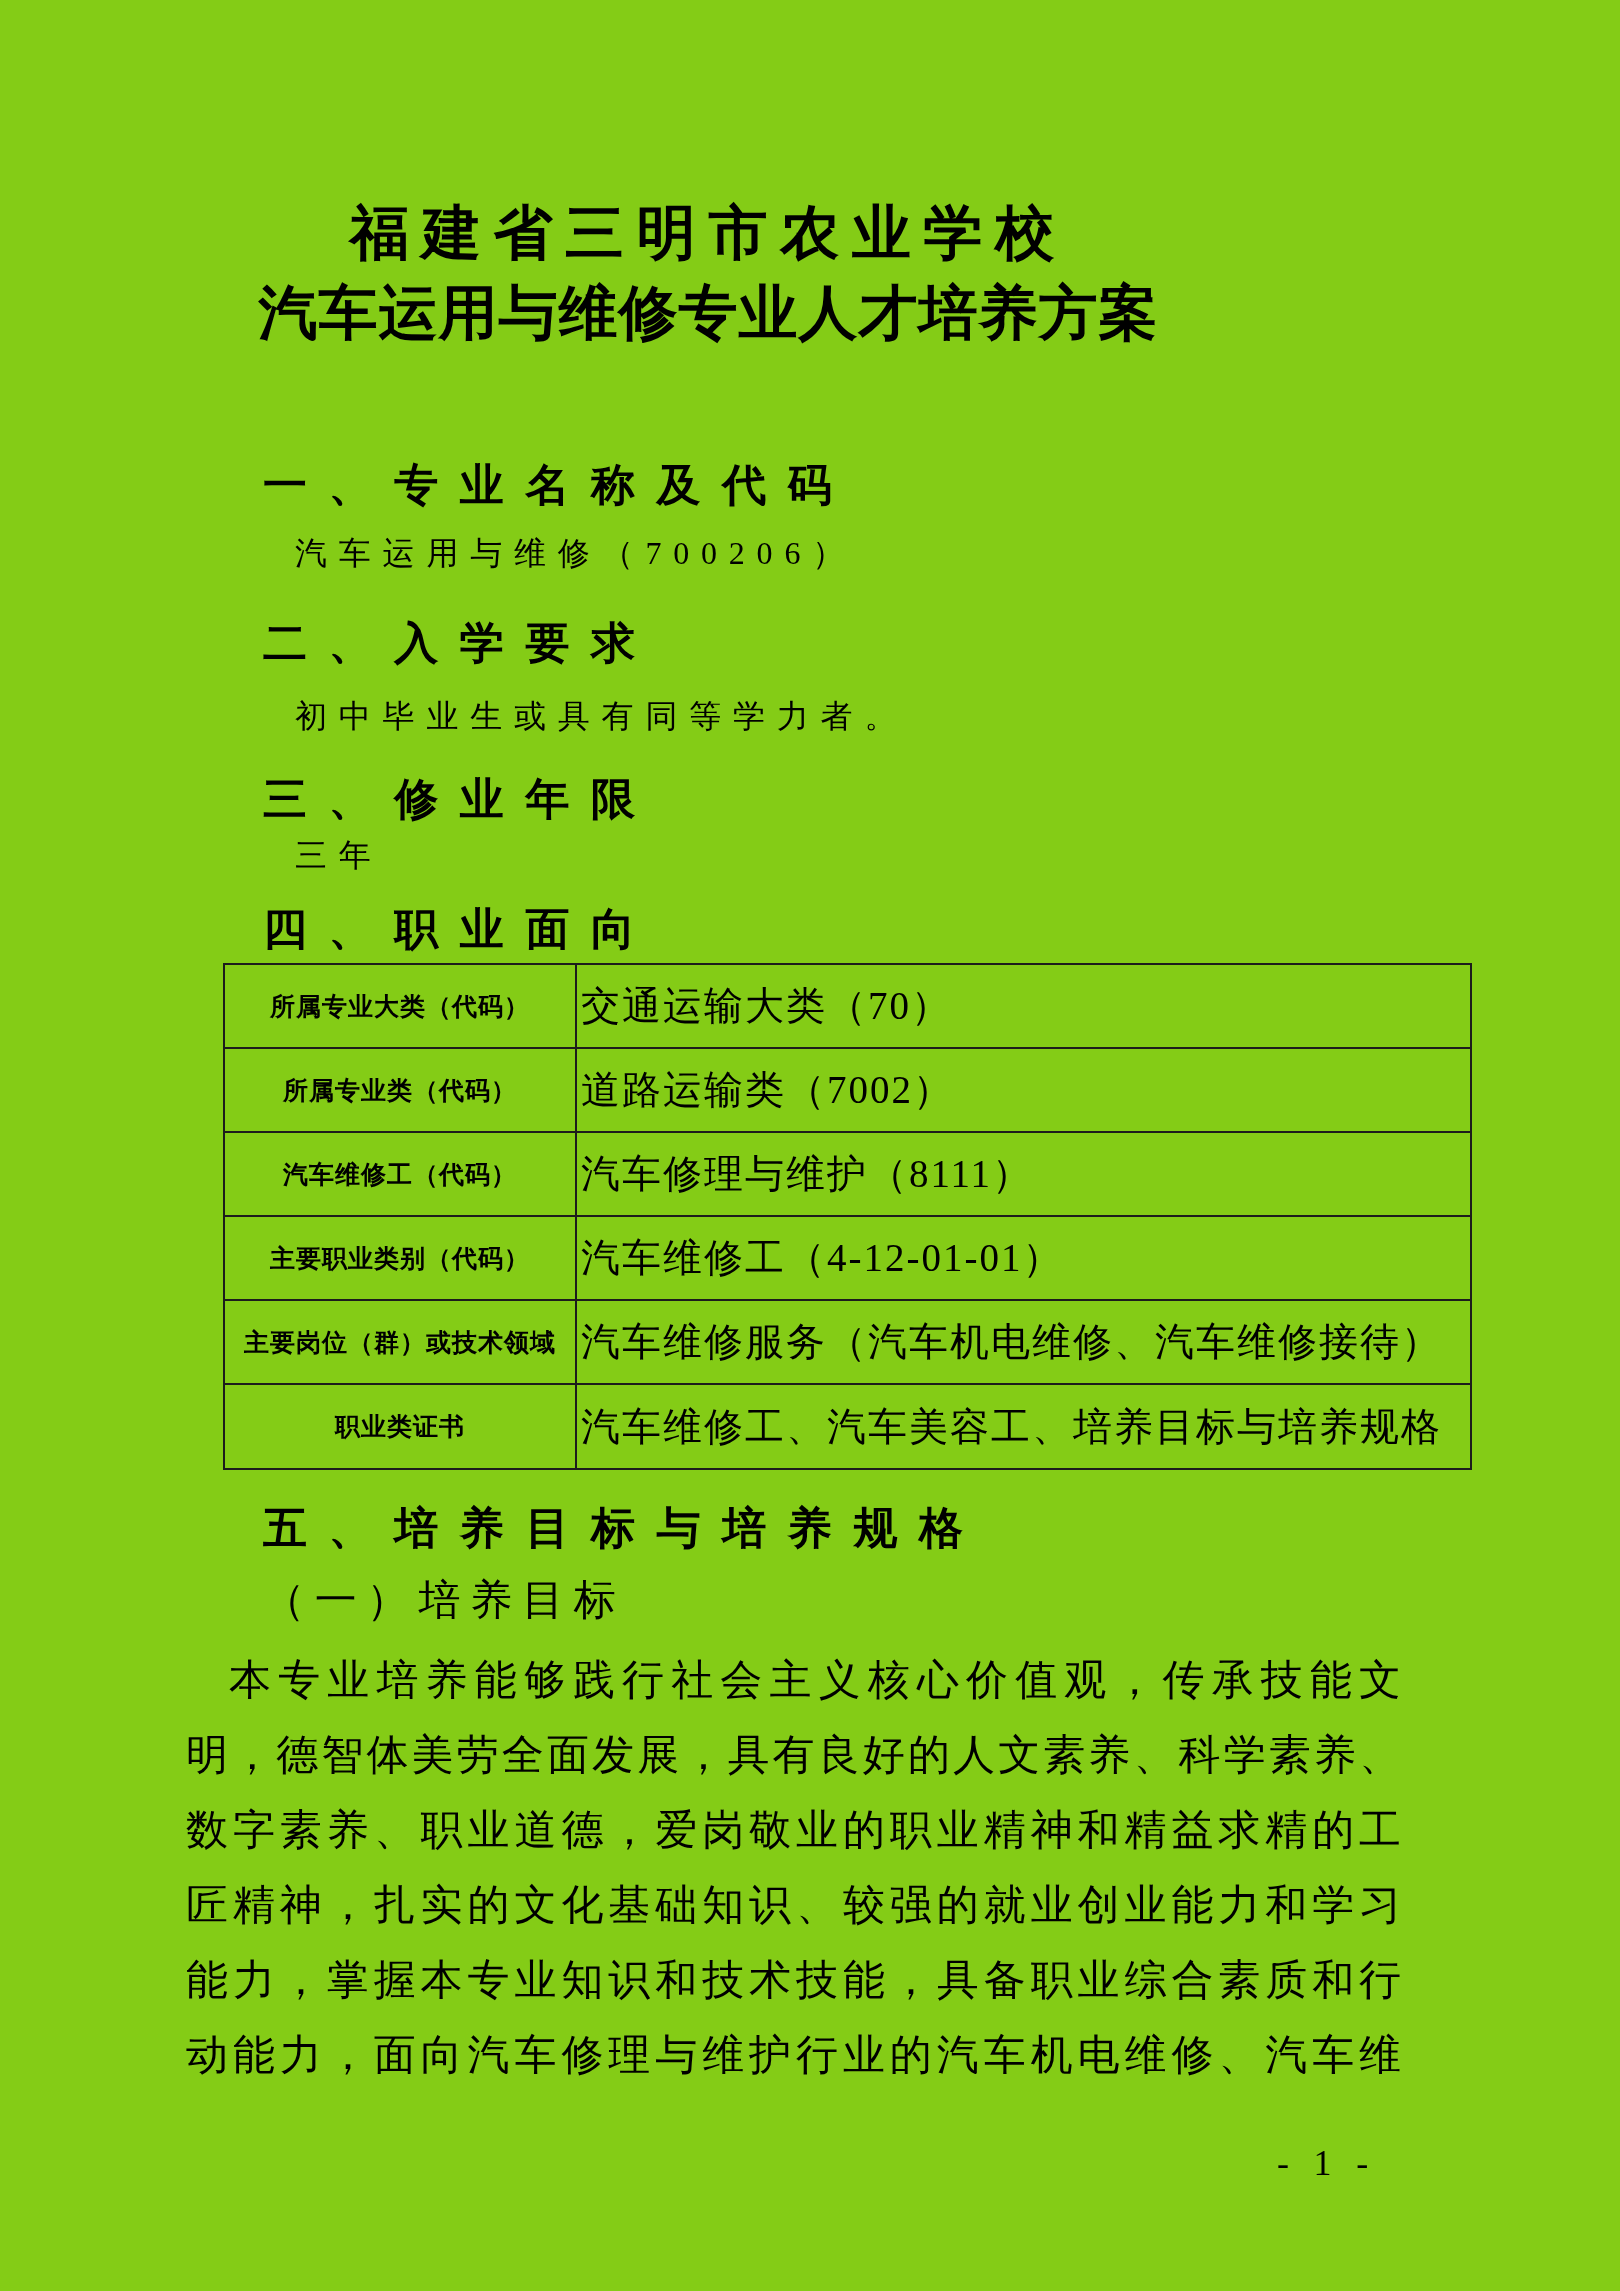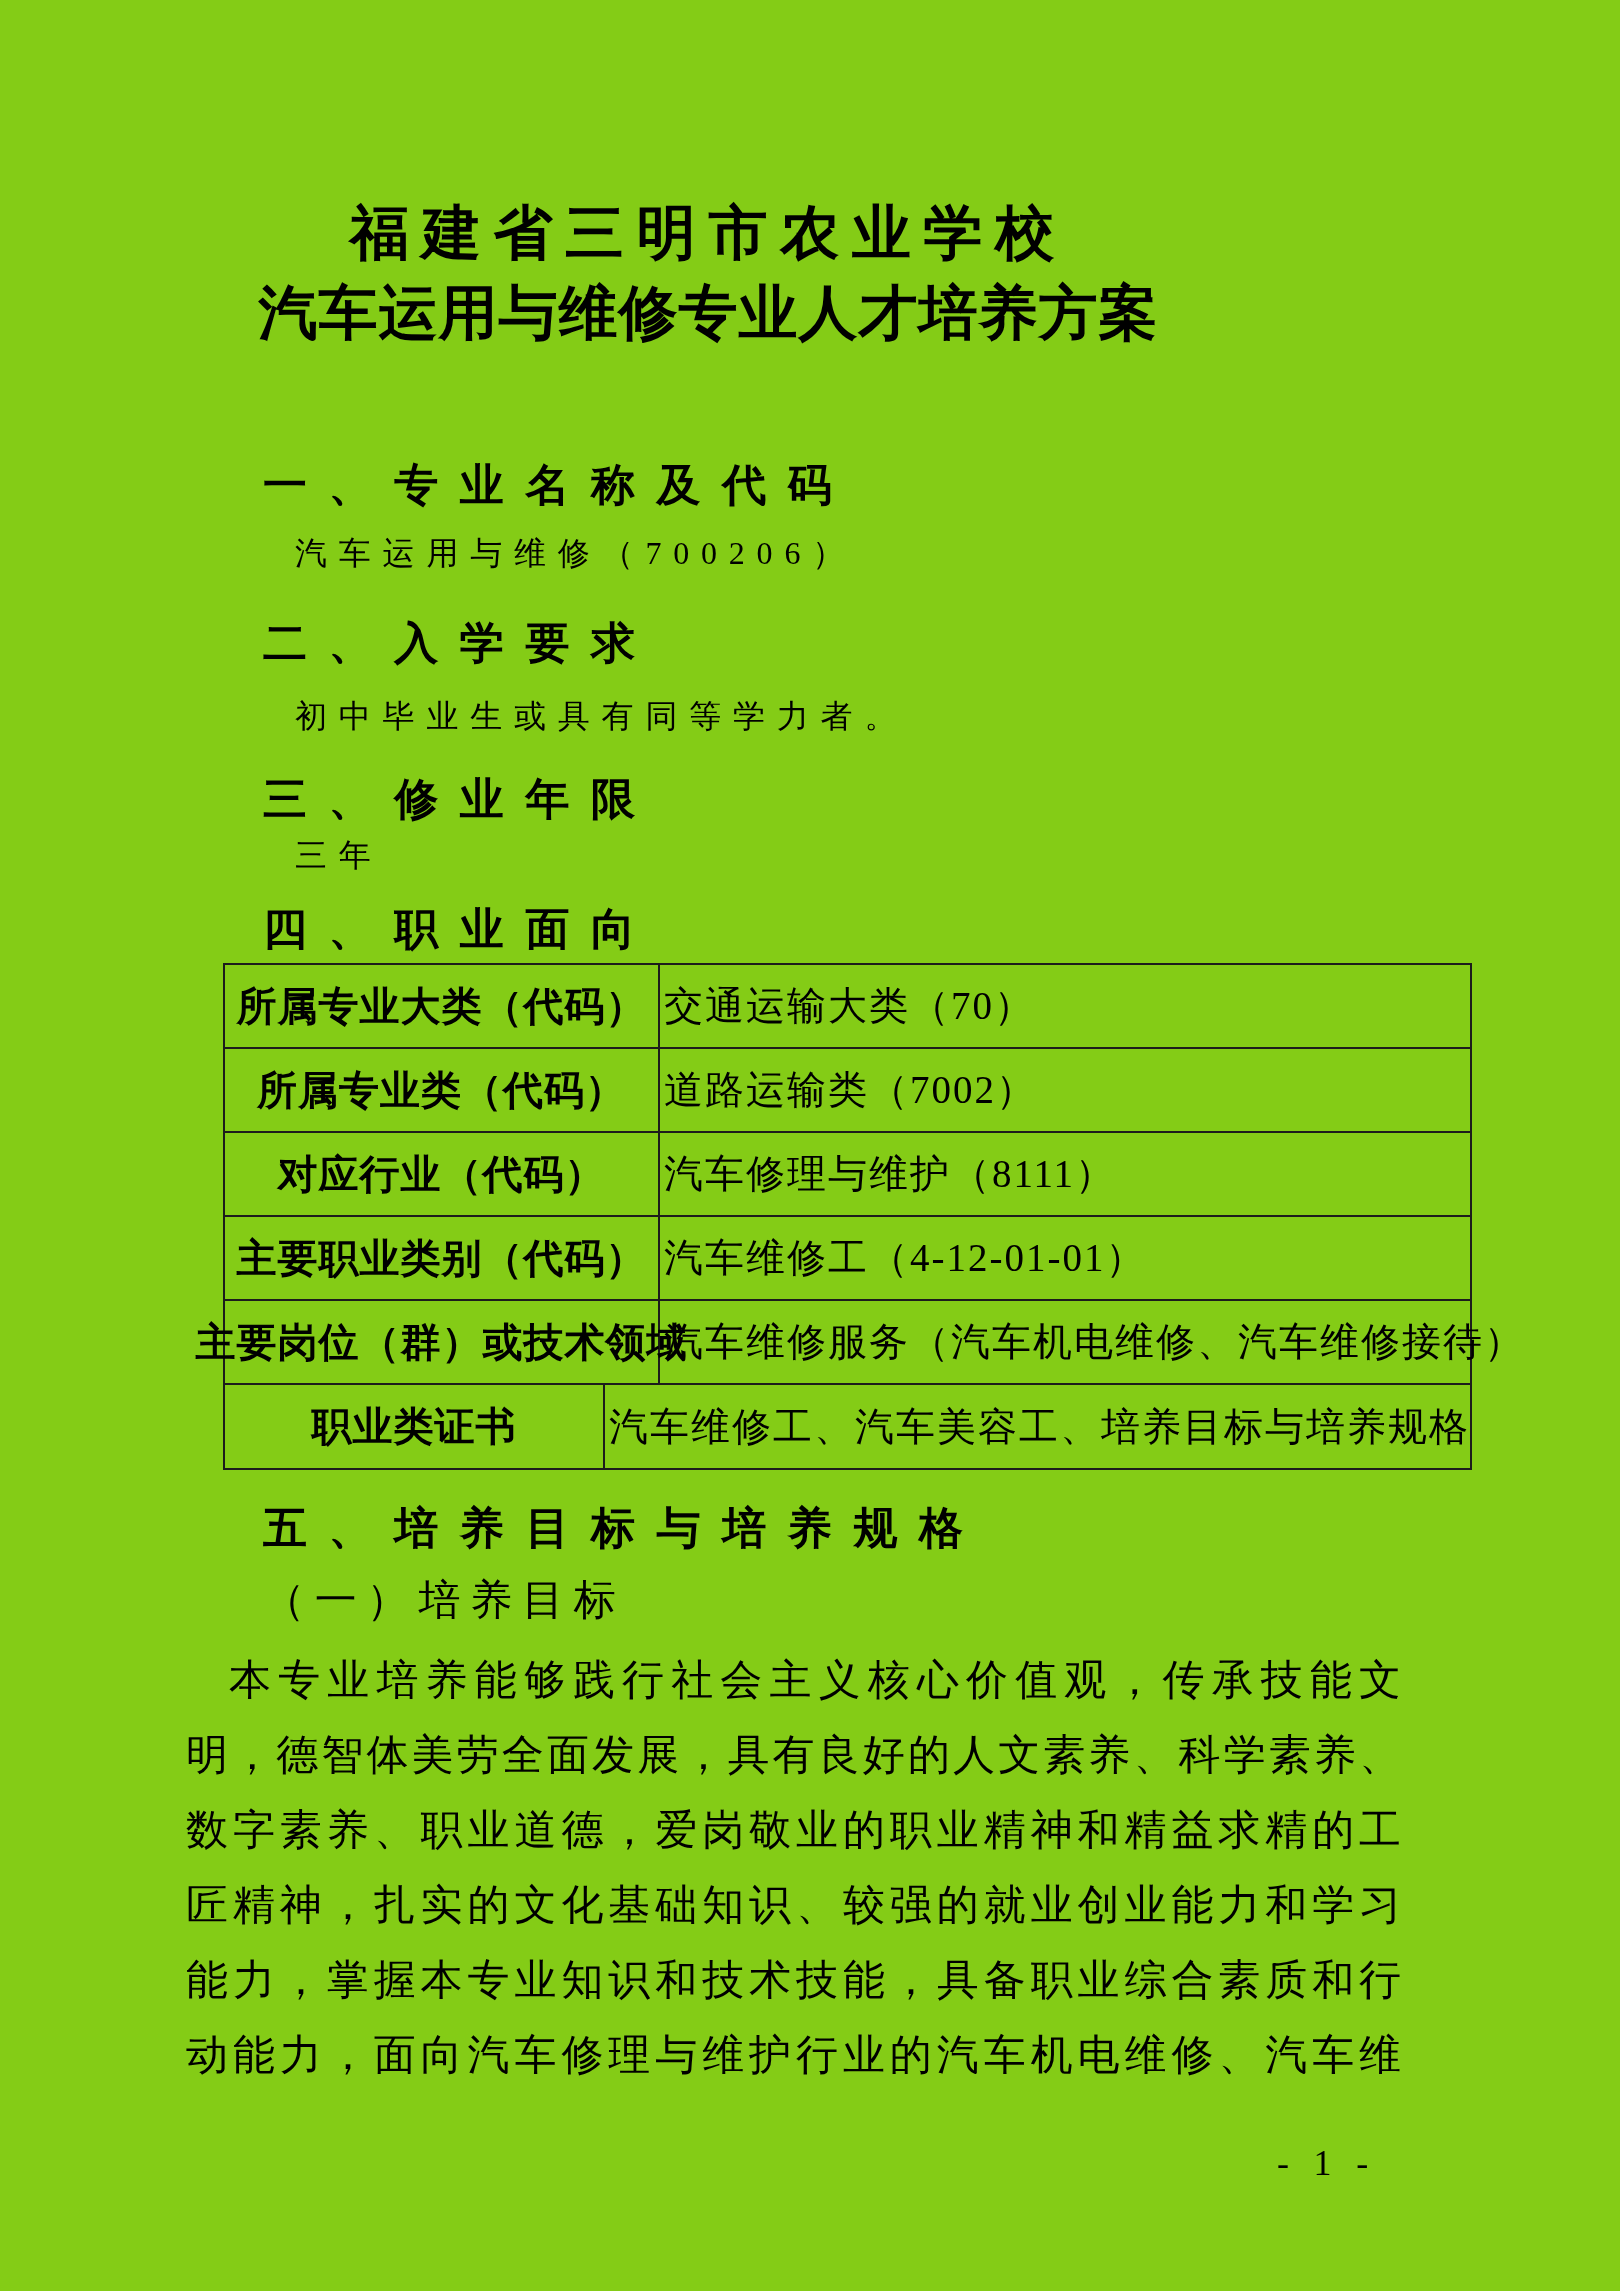--- a/index.html
+++ b/index.html
@@ -81,29 +81,29 @@
     display: flex;
     height: 84px;
     border-bottom: 2px solid #1c1c1c;
     box-sizing: border-box;
   }
   .t-row:last-child {
     border-bottom: none;
     height: 83px;
   }
   .t-label {
-    width: 435px;
+    width: 352px;
     box-sizing: border-box;
     border-right: 2px solid #1c1c1c;
     display: flex;
     align-items: center;
     justify-content: center;
     font-family: "Liberation Sans", "DejaVu Sans", sans-serif;
     font-weight: bold;
-    font-size: 40px;
+    font-size: 25px;
     letter-spacing: 1px;
     white-space: nowrap;
   }
   .t-value {
     flex: 1;
     display: flex;
     align-items: center;
     padding-left: 4px;
     font-family: "Liberation Serif", "DejaVu Serif", serif;
     font-size: 39px;
@@ -171,21 +171,21 @@
   <div class="jobs-table">
     <div class="t-row">
       <div class="t-label">所属专业大类（代码）</div>
       <div class="t-value">交通运输大类（70）</div>
     </div>
     <div class="t-row">
       <div class="t-label">所属专业类（代码）</div>
       <div class="t-value">道路运输类（7002）</div>
     </div>
     <div class="t-row">
-      <div class="t-label">对应行业（代码）</div>
+      <div class="t-label">汽车维修工（代码）</div>
       <div class="t-value">汽车修理与维护（8111）</div>
     </div>
     <div class="t-row">
       <div class="t-label">主要职业类别（代码）</div>
       <div class="t-value">汽车维修工（4-12-01-01）</div>
     </div>
     <div class="t-row">
       <div class="t-label">主要岗位（群）或技术领域</div>
       <div class="t-value">汽车维修服务（汽车机电维修、汽车维修接待）</div>
     </div>

